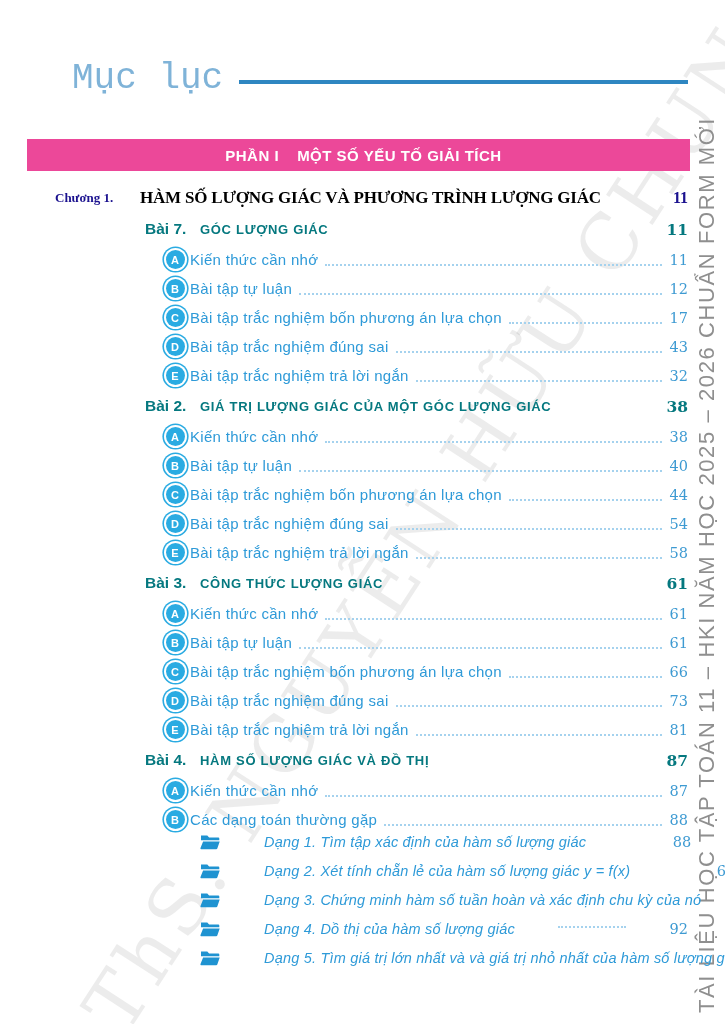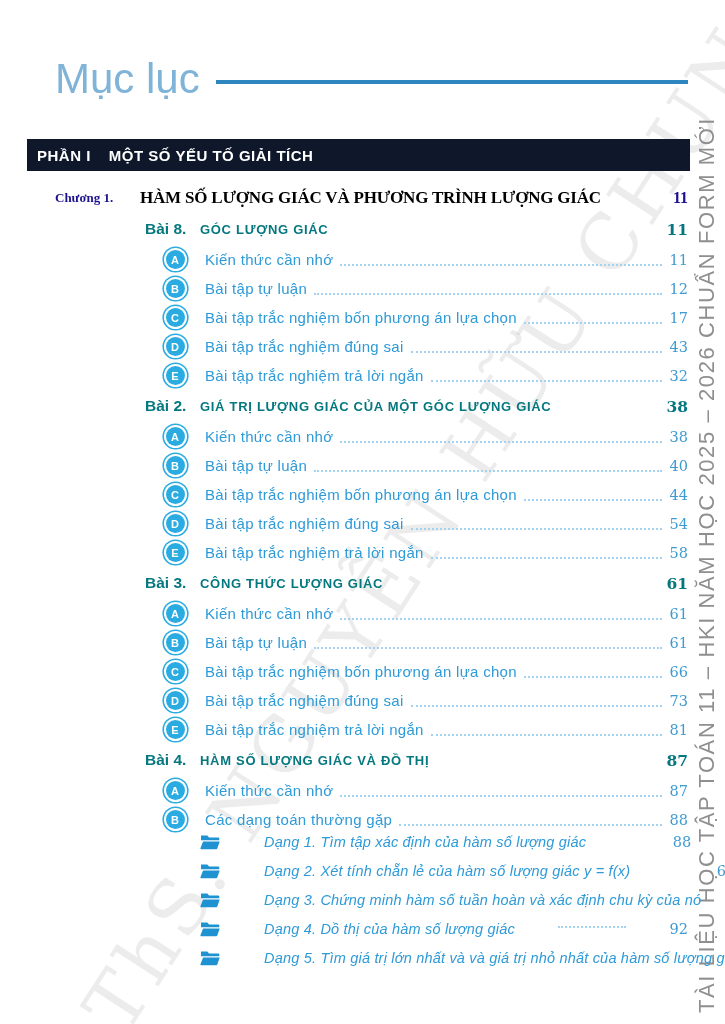--- a/index.html
+++ b/index.html
@@ -18,25 +18,25 @@
   .side-text {
     position:absolute; top:75px; right:1px; height:938px; width:30px; z-index:1;
     writing-mode:vertical-rl; transform:rotate(180deg);
     font-size:22px; letter-spacing:1.6px; color:#8f8f8f; white-space:nowrap;
   }
 
   .content { position:absolute; inset:0; z-index:1; }
 
   
   .title-row { display:flex; align-items:center; margin:52px 37px 0 55px; height:53px; }
-  .doc-title { font-family:Liberation Sans, sans-serif; font-size:42px; font-weight:400; color:#7fb3d8; line-height:1; }
+  .doc-title { font-family:Liberation Mono, monospace; font-size:36px; font-weight:400; color:#7fb3d8; line-height:1;margin-left:17px; }
   .title-rule { flex:1; height:4px; background:#2e86c1; margin-left:16px; margin-top:6px; }
 
   
-  .banner { margin:34px 35px 0 27px; height:32px; background:#0f172a; display:flex; align-items:center; padding-left:10px; }
+  .banner { margin:34px 35px 0 27px; height:32px; background:#ec4899; display:flex; align-items:center; padding-left:10px;justify-content:center; }
   .banner-label { color:#fff; font-weight:700; font-size:15px; letter-spacing:.5px; }
   .banner-title { color:#fff; font-weight:700; font-size:15px; letter-spacing:.5px; margin-left:18px; }
 
   
   .toc { margin:12px 37px 0 55px; }
 
   .chapter-row { display:flex; align-items:center; height:30px; font-family:"Liberation Serif", serif; }
   .chapter-label { font-weight:700; font-size:13px; color:#1b128f; width:85px; }
   .chapter-title { font-weight:700; font-size:17px; color:#000000; letter-spacing:-.2px; }
   .chapter-page { margin-left:auto; font-weight:700; font-size:16px; color:#1b128f; }
@@ -47,21 +47,21 @@
   .lesson-page { margin-left:auto; font-family:"DejaVu Serif", serif; font-weight:700; font-size:15.5px; color:#05787f; }
 
   .item-row { display:flex; align-items:center; height:29px; }
   .badge-box { margin-left:105px; width:30px; display:flex; justify-content:center; }
   .badge {
     width:19px; height:19px; border-radius:50%; background:#2aabe2;
     box-shadow:0 0 0 2px #fff, 0 0 0 3.6px #2aabe2;
     display:flex; align-items:center; justify-content:center;
     color:#fff; font-weight:700; font-size:11px;
   }
-  .item-text { margin-left:15px; font-size:15px; color:#2e9ad8; letter-spacing:.3px; }
+  .item-text { font-size:15px; color:#2e9ad8; letter-spacing:.3px; }
   .dots { flex:1; height:0; border-bottom:2px dotted #a5d2ee; margin:0 4px 0 7px; transform:translateY(5px); }
   .item-page { font-family:"DejaVu Serif", serif; font-size:14.5px; color:#3d9ad2; min-width:22px; text-align:right; }
 
   .form-row { display:flex; align-items:flex-start; height:29px;gap:36px; }
   .folder-box { margin-left:145px; width:20px; height:16px; flex:0 0 auto; }
   .form-text { margin-left:8px; font-size:14.5px; font-style:italic; color:#2e9ad8; letter-spacing:.2px; white-space:nowrap; }
 </style>
 </head>
 <body>
 
@@ -85,21 +85,21 @@
 
     <div class="toc">
       <div class="chapter-row">
         <span class="chapter-label">Chương 1.</span>
         <span class="chapter-title">HÀM SỐ LƯỢNG GIÁC VÀ PHƯƠNG TRÌNH LƯỢNG GIÁC</span>
         <span class="chapter-page">11</span>
       </div>
       <div id="lessons">
           <div class="lesson">
             <div class="lesson-heading">
-              <span class="lesson-label">Bài 8.</span>
+              <span class="lesson-label">Bài 7.</span>
               <span class="lesson-title">GÓC LƯỢNG GIÁC</span>
               <span class="lesson-page">11</span>
             </div>
             <div class="item-row">
               <span class="badge-box">
                 <span class="badge">A</span>
               </span>
               <span class="item-text">Kiến thức cần nhớ</span>
               <span class="dots"></span>
               <span class="item-page">11</span>

